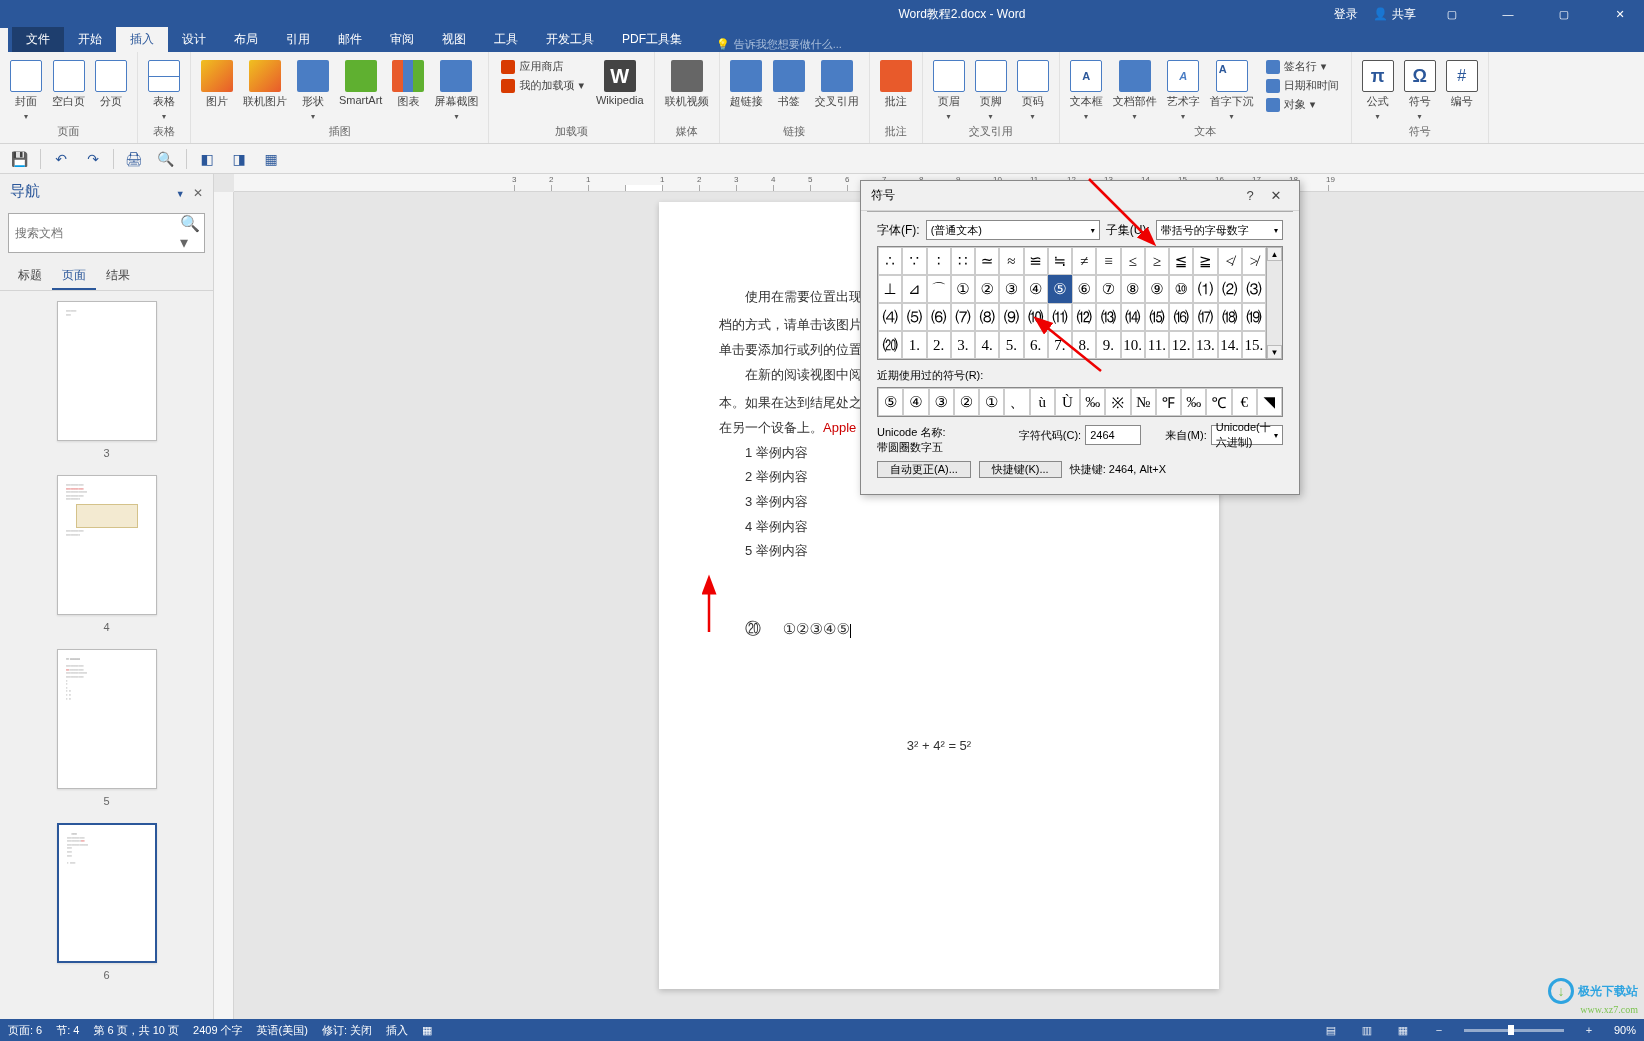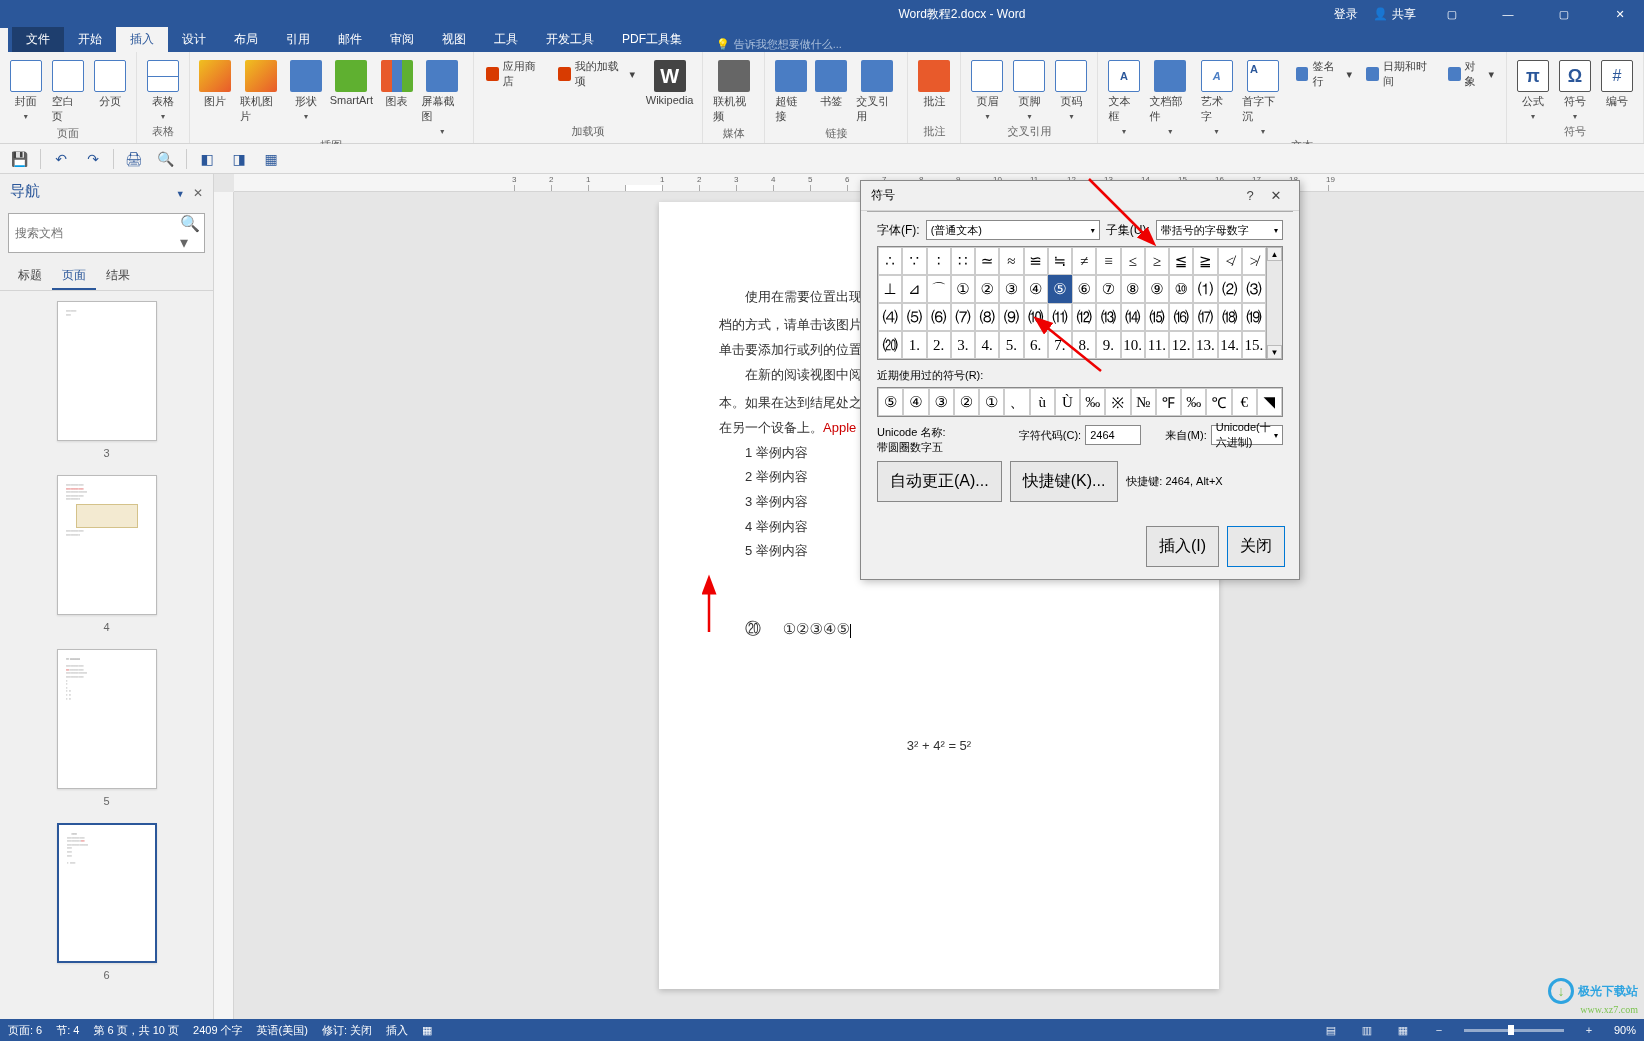--- a/index.html
+++ b/index.html
@@ -24,21 +24,21 @@
 
 
 .ribbon { height: 92px; background: #f3f3f3; border-bottom: 1px solid #d4d4d4; display: flex; }
 .ribbon-group { display: flex; flex-direction: column; align-items: center; padding: 2px 6px; border-right: 1px solid #e1e1e1; }
 .ribbon-group-items { flex: 1; display: flex; align-items: flex-start; gap: 2px; padding-top: 4px; }
 .ribbon-group-label { font-size: 11px; color: #666; padding-bottom: 2px; }
 .ribbon-btn { display: flex; flex-direction: column; align-items: center; justify-content: flex-start; padding: 2px 4px; font-size: 11px; color: #444; cursor: pointer; min-width: 34px; }
 .ribbon-icon { width: 20px; height: 20px; background: #4a7dc4; margin-bottom: 2px; border-radius: 2px; }
 .ribbon-icon.lg { width: 32px; height: 32px; }
 .ribbon-btn .caret::after { content: "▾"; font-size: 8px; color: #555; }
-.ribbon-stack { display: flex; flex-direction: row; font-size: 11px; gap: 2px; }
+.ribbon-stack { display: flex; flex-direction: column; font-size: 11px; gap: 2px; }
 .ribbon-stack-item { display: flex; align-items: center; gap: 4px; padding: 1px 6px; cursor: pointer; color: #444; }
 .mini-icon { width: 14px; height: 14px; background: #4a7dc4; border-radius: 2px; }
 
 
 .qat { height: 30px; background: #f3f3f3; border-bottom: 1px solid #d4d4d4; display: flex; align-items: center; padding: 0 8px; gap: 8px; }
 .qat-btn { width: 24px; height: 24px; display: inline-flex; align-items: center; justify-content: center; cursor: pointer; color: #2b579a; font-size: 14px; }
 .qat-sep { width: 1px; height: 20px; background: #ccc; }
 
 
 .main { flex: 1; display: flex; overflow: hidden; }
@@ -95,21 +95,21 @@
 .sym-cell { border: 1px solid #ccc; height: 28px; display: flex; align-items: center; justify-content: center; font-size: 15px; cursor: pointer; font-family: serif; }
 .sym-cell.selected { background: #2b579a; color: #fff; border-color: #2b579a; }
 .sym-scroll { grid-row: span 4; background: #f0f0f0; border-left: 1px solid #aaa; display: flex; flex-direction: column; }
 .sym-scroll .sbtn { flex: 0 0 14px; display: flex; align-items: center; justify-content: center; font-size: 8px; cursor: pointer; border: 1px solid #bbb; }
 .sym-scroll .strack { flex: 1; background: #e8e8e8; }
 .recent-grid { display: grid; grid-template-columns: repeat(16, 1fr); border: 1px solid #888; background: #fff; margin-bottom: 8px; }
 .dlg-info { display: flex; gap: 24px; align-items: flex-start; font-size: 11px; margin: 6px 0; }
 .dlg-info .col { flex: 1; }
 .dlg-input { border: 1px solid #888; background: #fff; height: 20px; padding: 0 4px; font-size: 11px; width: 56px; }
 .dlg-buttons { display: flex; gap: 8px; margin-top: 6px; }
-.dlg-btn { border: 1px solid #888; background: #e8e8e8; padding: 9px 12px; font-size: 16px; cursor: pointer; }
+.dlg-btn { border: 1px solid #888; background: #e8e8e8; padding: 0 12px; font-size: 11px; cursor: pointer; }
 .dlg-footer { display: flex; justify-content: flex-end; gap: 8px; padding: 8px 14px 12px; }
 .dlg-footer .dlg-btn.primary { border: 1px solid #0078d4; }
 
 
 .statusbar { height: 22px; background: #2b579a; color: #fff; display: flex; align-items: center; font-size: 11px; padding: 0 8px; gap: 14px; }
 .statusbar .spacer { flex: 1; }
 .statusbar .view-btn { width: 22px; height: 18px; display: inline-flex; align-items: center; justify-content: center; cursor: pointer; opacity: 0.85; }
 .zoom-slider { width: 100px; height: 3px; background: rgba(255,255,255,0.5); position: relative; }
 .zoom-slider .thumb2 { position: absolute; width: 6px; height: 10px; background: #fff; top: -4px; left: 44px; }
 
@@ -642,24 +642,20 @@
             </div>
         </div>
       </div>
 
       <div class="dlg-buttons">
         <button class="dlg-btn">自动更正(A)...</button>
         <button class="dlg-btn">快捷键(K)...</button>
         <span style="font-size:11px;align-self:center">快捷键: 2464, Alt+X</span>
       </div>
     </div>
-    <div class="dlg-footer">
-      <button class="dlg-btn">插入(I)</button>
-      <button class="dlg-btn primary">关闭</button>
-    </div>
 
     <div class="arrow" style="left:170px; top:135px;">
       <svg width="80" height="60">
           <defs>
             <marker id="ah2" markerWidth="10" markerHeight="10" refX="5" refY="3" orient="auto">
               <path d="M0,0 L0,6 L8,3 z" fill="#e00"></path>
             </marker>
           </defs>
           <line x1="70" y1="55" x2="8" y2="5" stroke="#e00" stroke-width="2.5" marker-end="url(#ah2)"></line>
         </svg>

